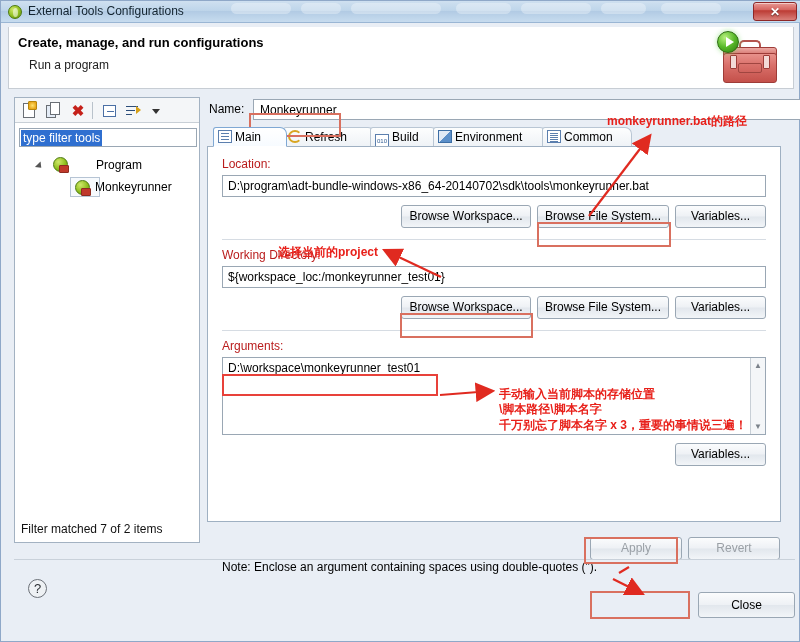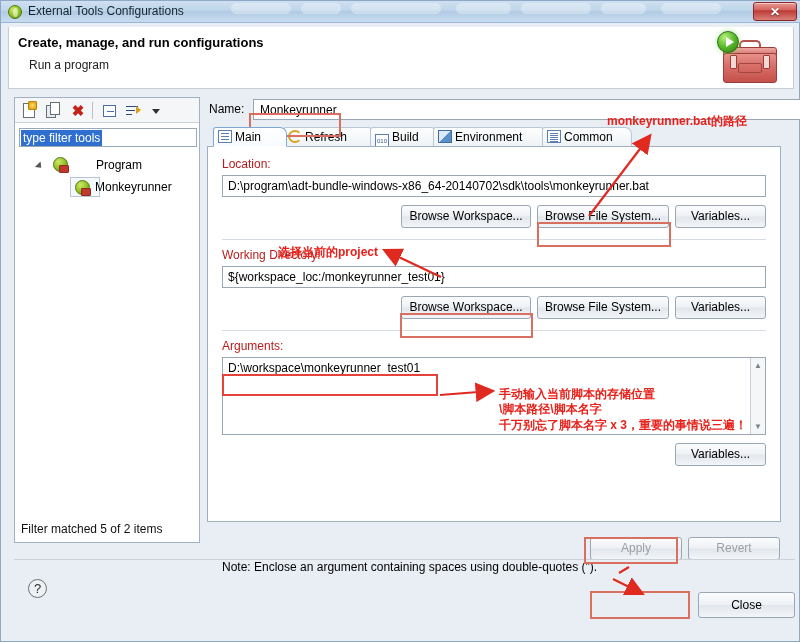--- a/index.html
+++ b/index.html
@@ -337,21 +337,21 @@
           <span class="tree-label" style="left:58px; top:4px;margin-left:23px;">Program</span>
         </div>
         <div class="tree-row">
           <div id="node-monkeyrunner-box">
             <span class="node-icon" style="left:4px; top:2px;"></span>
             <span class="tree-label" style="left:24px; top:2px;">Monkeyrunner</span>
           </div>
         </div>
       </div>
 
-      <div id="filter-status">Filter matched 5 of 2 items</div>
+      <div id="filter-status">Filter matched 7 of 2 items</div>
     </div>
 
     <div id="main-panel">
 
       <span id="name-label">Name:</span>
       <div id="name-input">
         <span id="name-value">Monkeyrunner</span>
       </div>
 
       <div id="tabs">

